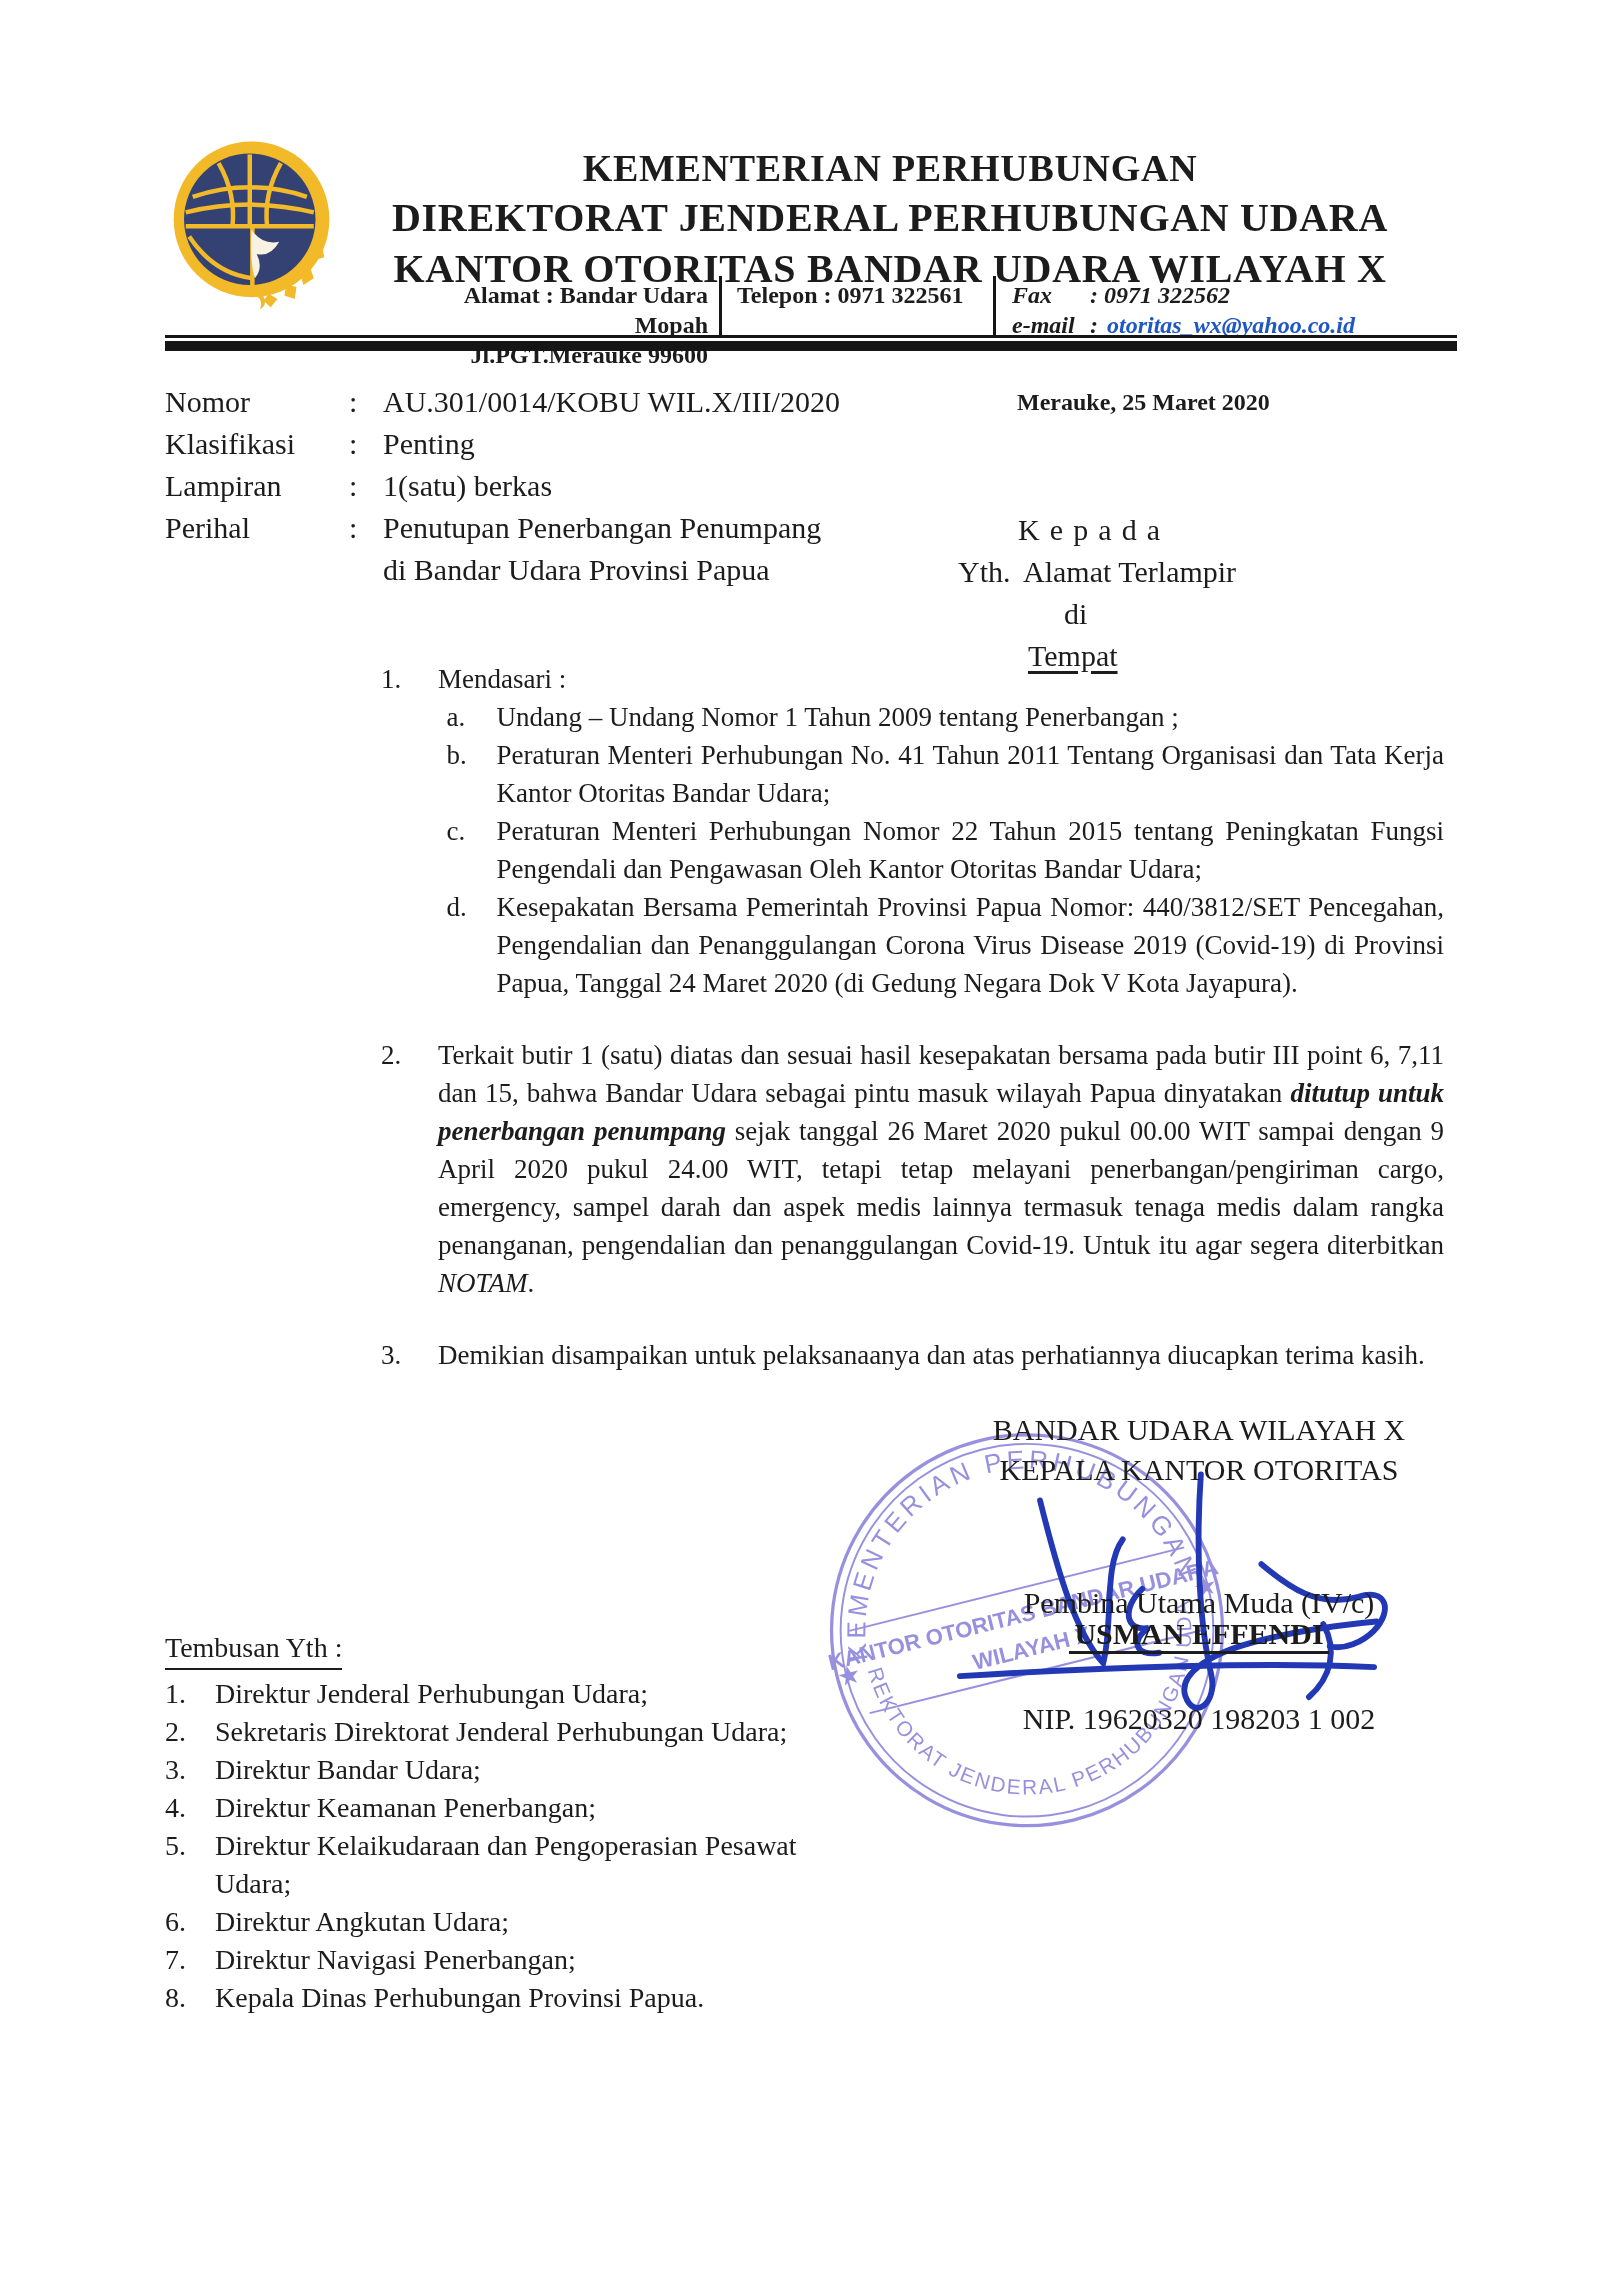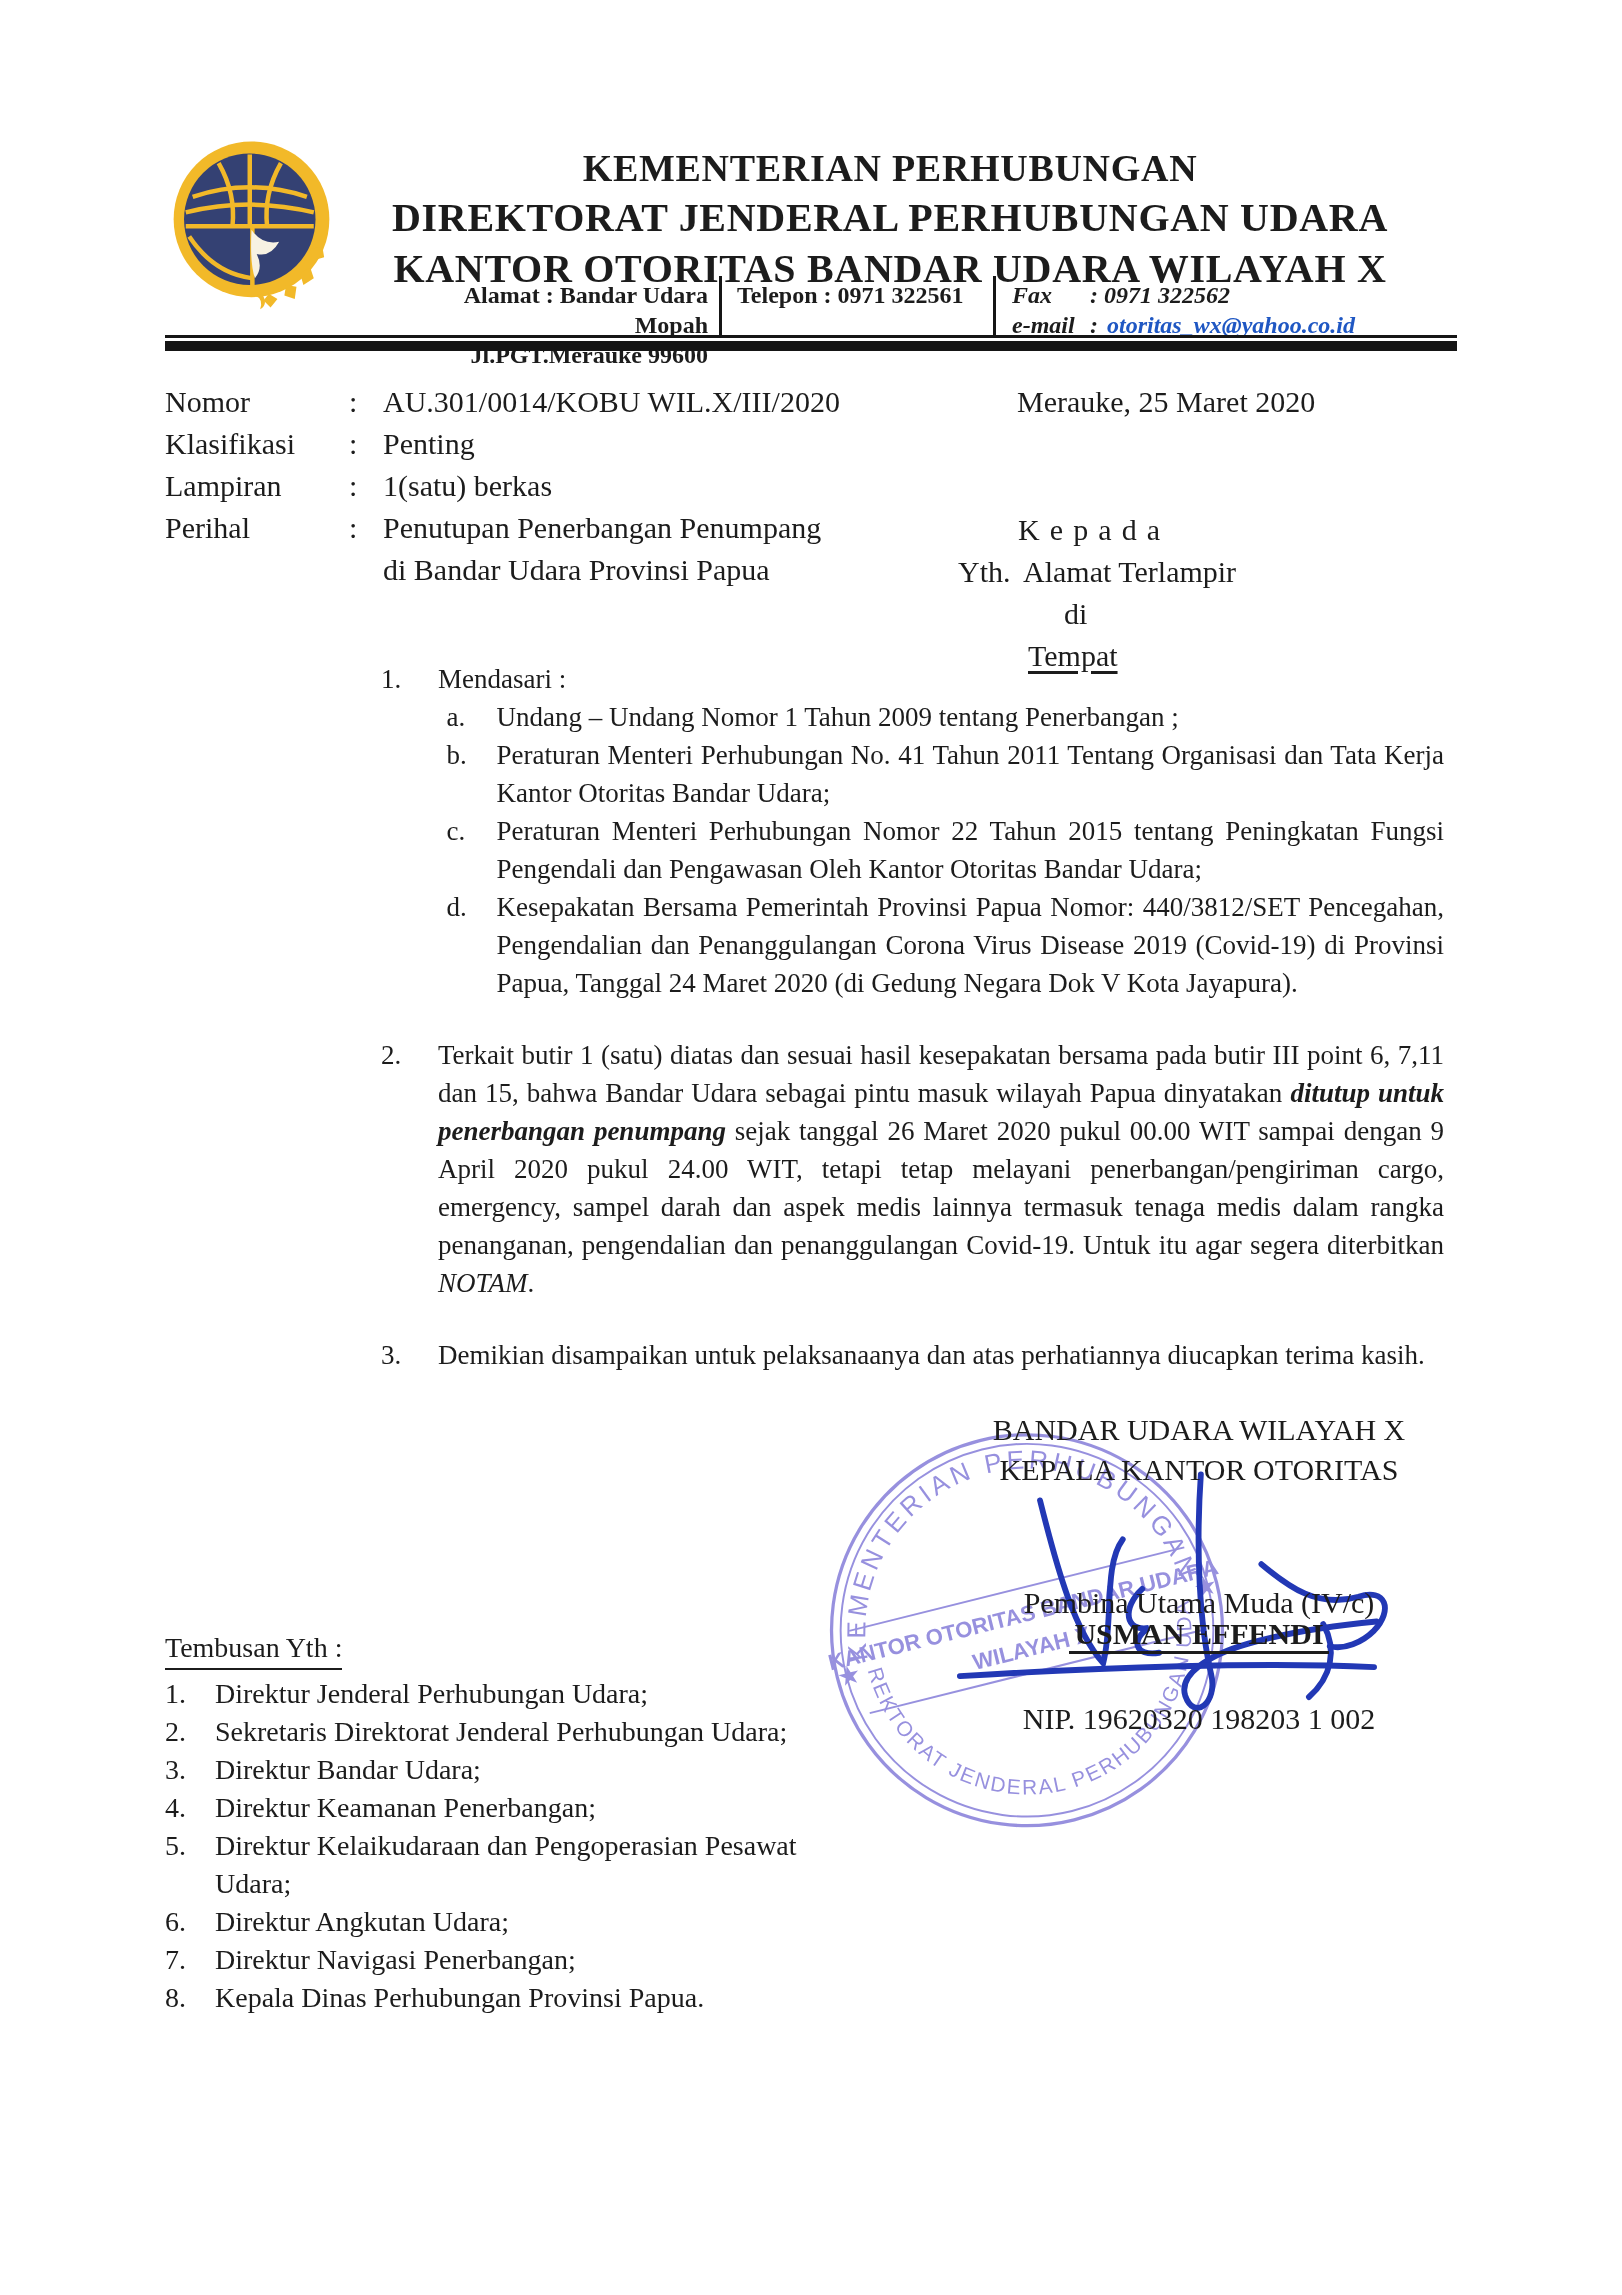--- a/index.html
+++ b/index.html
@@ -26,21 +26,21 @@
   .contact-row{display:flex;font-style:italic;}
   .contact-row .lbl{width:78px;flex:none;}
   .email-link{color:#1f57c3;text-decoration:underline;}
   .rule-thin{position:absolute;left:165px;top:335px;width:1292px;height:2.6px;background:#151515;}
   .rule-thick{position:absolute;left:165px;top:341px;width:1292px;height:10.4px;background:#151515;}
   
   .meta{position:absolute;left:165px;top:381px;width:848px;font-size:30px;}
   .meta-row{display:flex;line-height:42px;}
   .meta-label{width:184px;flex:none;}
   .meta-colon{width:34px;flex:none;}
-  .place-date{position:absolute;left:1017px;top:381px;font-size:30px;line-height:42px;}
+  .place-date{position:absolute;left:1017px;top:381px;font-size:24px;line-height:42px;font-weight:bold;}
   .recipient{position:absolute;left:958px;top:509px;font-size:30px;line-height:42px;}
   .kepada{margin-left:60px;letter-spacing:1.3px;}
   .yth-row{display:flex;justify-content:flex-end;}
   .yth-row .lbl{width:65px;flex:none;}
   .di{margin-left:106px;}
   .tempat{margin-left:70px;text-decoration:underline;text-underline-offset:5.2px;}
   
   .body-list{position:absolute;left:381px;top:660px;width:1063px;font-size:27px;line-height:38px;}
   .item{display:flex;margin-bottom:34px;}
   .item:last-child{margin-bottom:0;}

